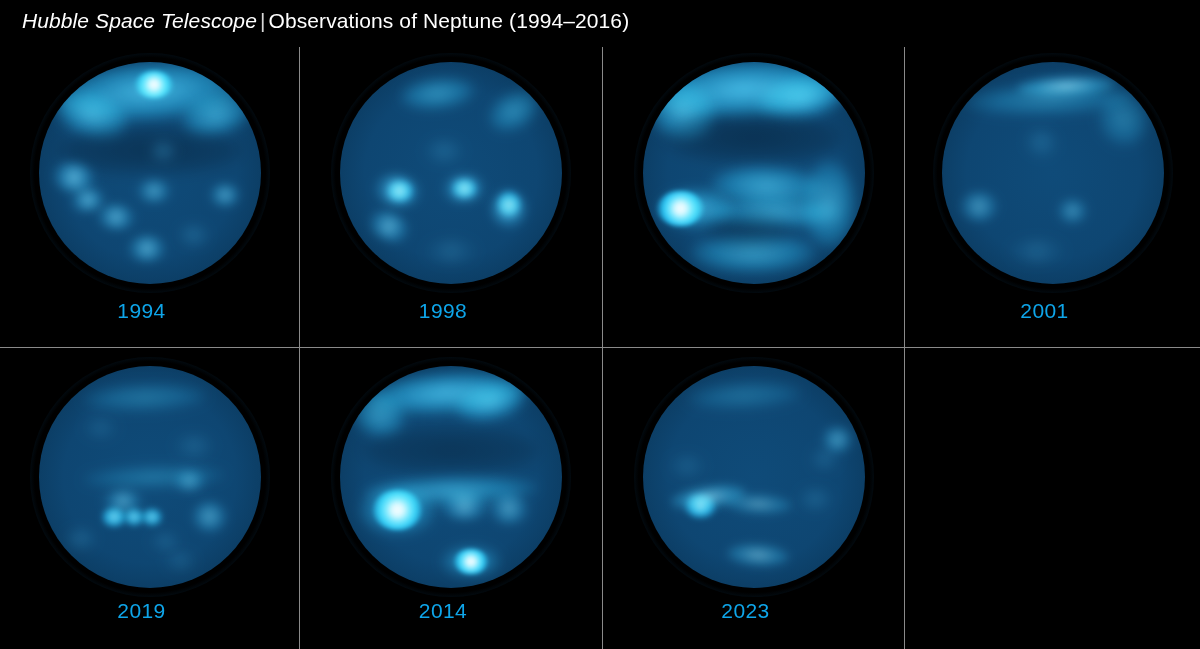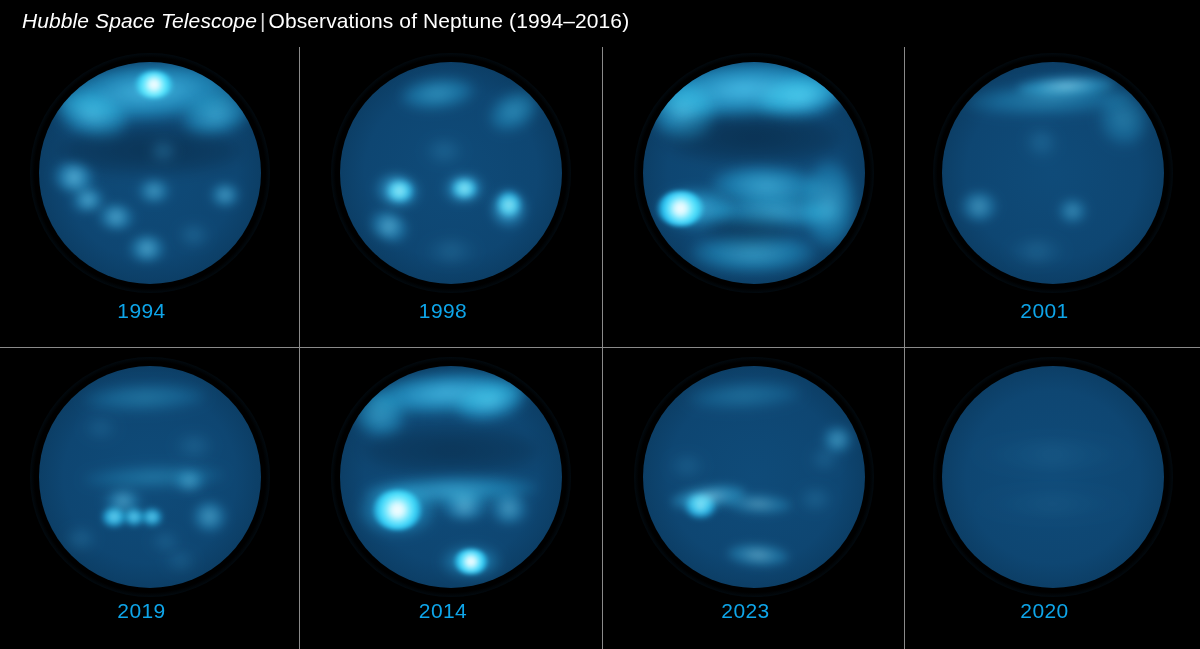--- a/index.html
+++ b/index.html
@@ -298,26 +298,15 @@
               <div class="feat streak band" style="width: 30%; height: 9%; left: 37%; top: 57.5%; opacity: 0.6; transform: rotate(3deg);"></div>
               <div class="feat spot-faint" style="width: 16%; height: 10%; left: 70%; top: 55%; opacity: 0.5;"></div>
               <div class="feat streak band" style="width: 28%; height: 10%; left: 38%; top: 80%; opacity: 0.7; transform: rotate(4deg);"></div>
               <div class="feat spot-faint" style="width: 16%; height: 10%; left: 12%; top: 40%; opacity: 0.4;"></div>
             </div>
           </div>
         </div>
         <div class="year">2023</div>
       </div>
       <div class="vrule"></div>
-      <div class="panel row2">
-        <div class="stage">
-          <div class="planet">
-            <div class="disk-clip">
-              <div class="feat spot-faint" style="width: 70%; height: 12%; left: 15%; top: 34%; opacity: 0.18;"></div>
-              <div class="feat spot-faint" style="width: 66%; height: 10%; left: 17%; top: 57%; opacity: 0.14;"></div>
-            </div>
-          </div>
-        </div>
-        <div class="year">2020</div>
-      </div>
     </div>
 
 </div>
 
 </body></html>

